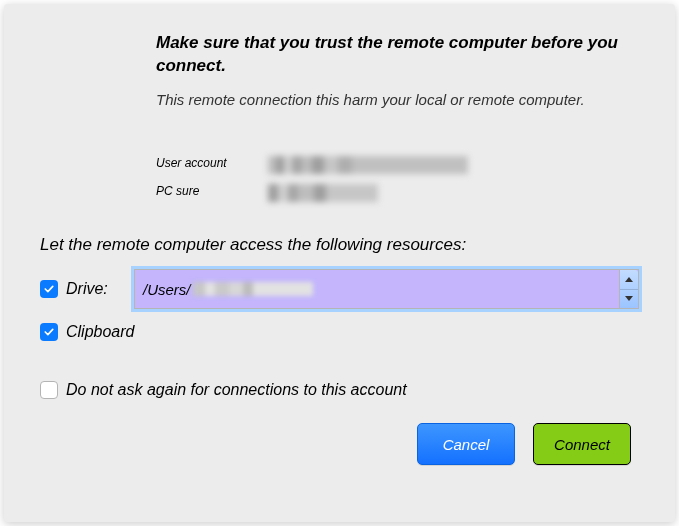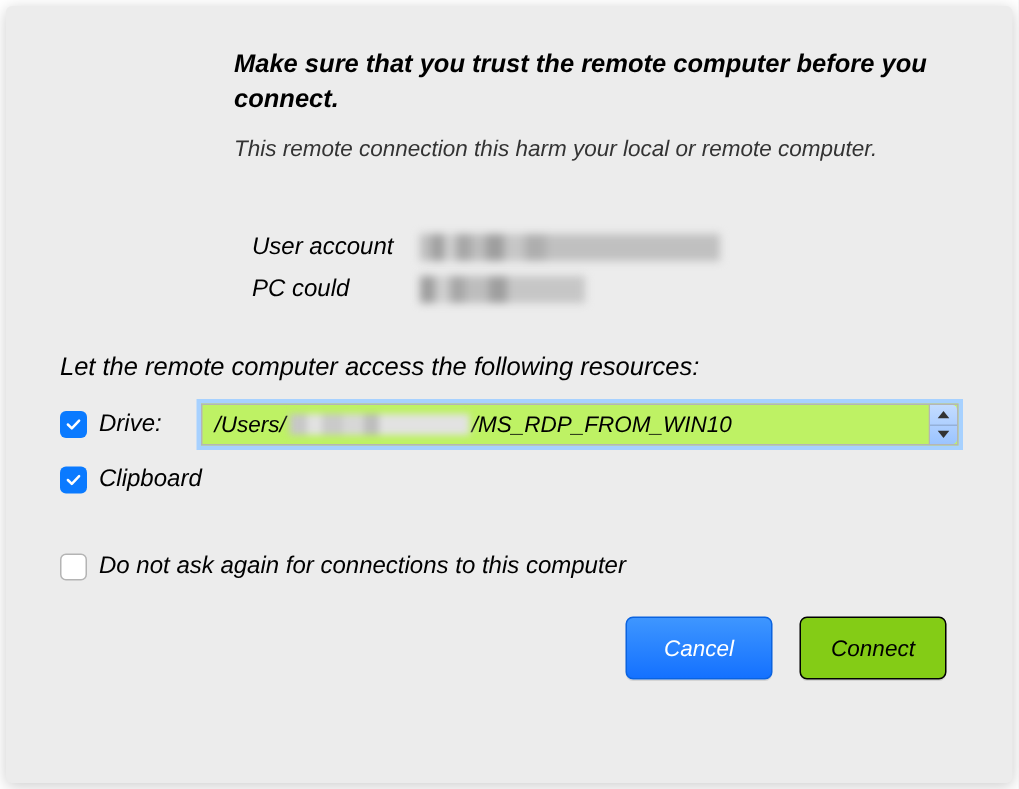--- a/index.html
+++ b/index.html
@@ -35,22 +35,21 @@
     .subtitle {
       font-size: 15px;
       color: #333;
       line-height: 1.35;
       margin-bottom: 46px;
     }
     .info-row {
       display: flex;
       align-items: flex-start;
       margin-bottom: 10px;
-      font-size: 16px;
-      margin-left: 12px;
+      font-size: 12px;
     }
     .info-label {
       width: 112px;
       color: #000;
     }
     .redacted-lg {
       width: 200px;
       height: 18px;
       background: linear-gradient(90deg, #bdbdbd 0 8px, #9e9e9e 8px 16px, #cfcfcf 16px 24px, #a6a6a6 24px 34px, #bdbdbd 34px 44px, #9e9e9e 44px 56px, #c6c6c6 56px 70px, #aeaeae 70px 84px, #c0c0c0 84px 100%);
       filter: blur(3px);
@@ -95,22 +94,22 @@
       border: 1px solid #b4b4b4;
     }
     .checkbox svg {
       display: block;
     }
     .drive-field-wrap {
       flex: 1;
       position: relative;
     }
     .drive-field {
-      height: 28px;
-      background: #bef264;
+      height: 40px;
+      background: #c4b5fd;
       border: 1px solid #b5b5b5;
       border-radius: 0;
       display: flex;
       align-items: center;
       padding: 0 24px 0 8px;
       font-size: 15px;
       color: #000;
       box-shadow: 0 0 0 3px #a7d1ff;
       overflow: hidden;
       white-space: nowrap;
@@ -187,41 +186,40 @@
 
   <div class="header-block">
     <div class="title">Make sure that you trust the remote computer before you connect.</div>
     <div class="subtitle">This remote connection this harm your local or remote computer.</div>
 
     <div class="info-row">
       <div class="info-label">User account</div>
       <div class="redacted-lg"></div>
     </div>
     <div class="info-row">
-      <div class="info-label">PC could</div>
+      <div class="info-label">PC sure</div>
       <div class="redacted-sm"></div>
     </div>
   </div>
 
   <div class="access-heading">Let the remote computer access the following resources:</div>
 
   <div class="option-row">
     <div class="checkbox-row-label">
       <span class="checkbox checked">
         <svg viewBox="0 0 16 16" width="12" height="12">
           <path d="M3 8 L6.5 11.5 L13 4.5" stroke="#fff" stroke-width="2.2" fill="none" stroke-linecap="round" stroke-linejoin="round"></path>
         </svg>
       </span>
       <span>Drive:</span>
     </div>
     <div class="drive-field-wrap">
       <div class="drive-field">
         <span>/Users/</span>
         <span class="drive-redact"></span>
-        <span>/MS_RDP_FROM_WIN10</span>
       </div>
       <div class="stepper">
         <div class="stepper-half top">
           <svg viewBox="0 0 8 5" width="8" height="5">
               <path d="M0 5 L4 0 L8 5 Z" fill="#333"></path>
             </svg>
         </div>
         <div class="stepper-half">
           <svg viewBox="0 0 8 5" width="8" height="5">
               <path d="M0 0 L4 5 L8 0 Z" fill="#333"></path>
@@ -237,21 +235,21 @@
         <svg viewBox="0 0 16 16" width="12" height="12">
           <path d="M3 8 L6.5 11.5 L13 4.5" stroke="#fff" stroke-width="2.2" fill="none" stroke-linecap="round" stroke-linejoin="round"></path>
         </svg>
       </span>
       <span>Clipboard</span>
     </div>
   </div>
 
   <div class="dont-ask-row">
     <span class="checkbox unchecked"></span>
-    <span>Do not ask again for connections to this computer</span>
+    <span>Do not ask again for connections to this account</span>
   </div>
 
   <div class="buttons">
     <div class="btn btn-primary">Cancel</div>
     <div class="btn btn-secondary">Connect</div>
   </div>
 
 </div>
 
 </body></html>

